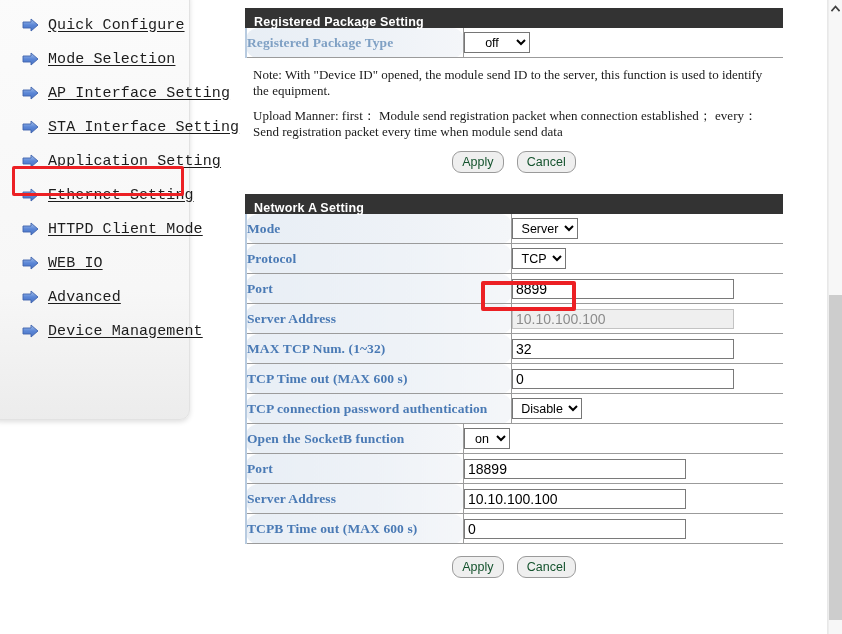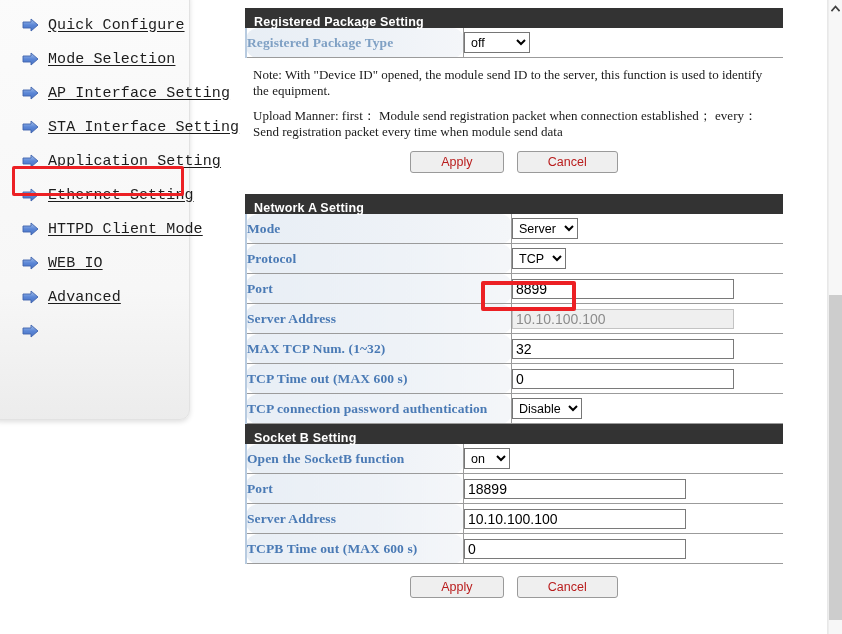--- a/index.html
+++ b/index.html
@@ -135,43 +135,44 @@
   }
   select.sel {
     font-family: "Liberation Sans", "DejaVu Sans", sans-serif;
     font-size: 12.5px;
     color: #000000;
     height: 21px;
     border: 1px solid #767676;
     background: #ffffff;
     box-sizing: border-box;
     padding-left: 2px;
+    text-align: center;
   }
 
   .note {
     font-family: "Liberation Serif", "DejaVu Serif", serif;
     font-size: 13px;
     color: #1a1a1a;
     line-height: 15.5px;
     margin: 9px 0 0 8px;
     width: 528px;
   }
   .note + .note { margin-top: 10px; }
 
   .btnrow { text-align: center; padding-top: 12px; width: 538px; }
   button.btn {
     font-family: "Liberation Sans", "DejaVu Sans", sans-serif;
     font-size: 12.5px;
-    color: #b91c1c;
+    color: #14532d;
     background: #efefef;
     border: 1px solid #9a9a9a;
-    padding: 3px 30px;
+    padding: 3px 9px;
     margin: 0 5px;
     cursor: pointer;
-    border-radius: 3px;
+    border-radius: 9px;
   }
 
   #port-highlight {
     position: absolute;
     left: 481px; top: 281px;
     width: 95px; height: 30px;
     border: 4px solid #ec2024;
     border-radius: 2px;
     box-sizing: border-box;
     pointer-events: none;
@@ -290,20 +291,21 @@
         </svg>
     </span>
     <span class="nav-label">Advanced</span>
   </li>
   <li class="nav-item">
     <span class="nav-arrow">
       <svg width="17" height="14" viewBox="0 0 17 14">
           <path d="M1 4 L9 4 L9 1 L16 7 L9 13 L9 10 L1 10 Z" fill="url(#ga)" stroke="#3f63ad" stroke-width="0.9" stroke-linejoin="round"></path>
         </svg>
     </span>
+    <span class="nav-label">Device Management</span>
   </li>
 </ul>
 
 <div id="nav-highlight"></div>
 
 <div id="main">
 
   <div class="panel">
     <div class="panel-header">Registered Package Setting</div>
     <table class="form">
@@ -378,21 +380,20 @@
           <select class="sel" style="width:70px">
             <option>Disable</option>
           </select>
         </td>
       </tr>
     </tbody>
       </table>
   </div>
 
   <div class="panel">
-    <div class="panel-header">Socket B Setting</div>
     <table class="form">
       <tbody>
           <tr>
         <td class="lbl" style="width:216px">Open the SocketB function</td>
         <td class="val">
           <select class="sel" style="width:46px">
             <option>on</option>
           </select>
         </td>
       </tr>

